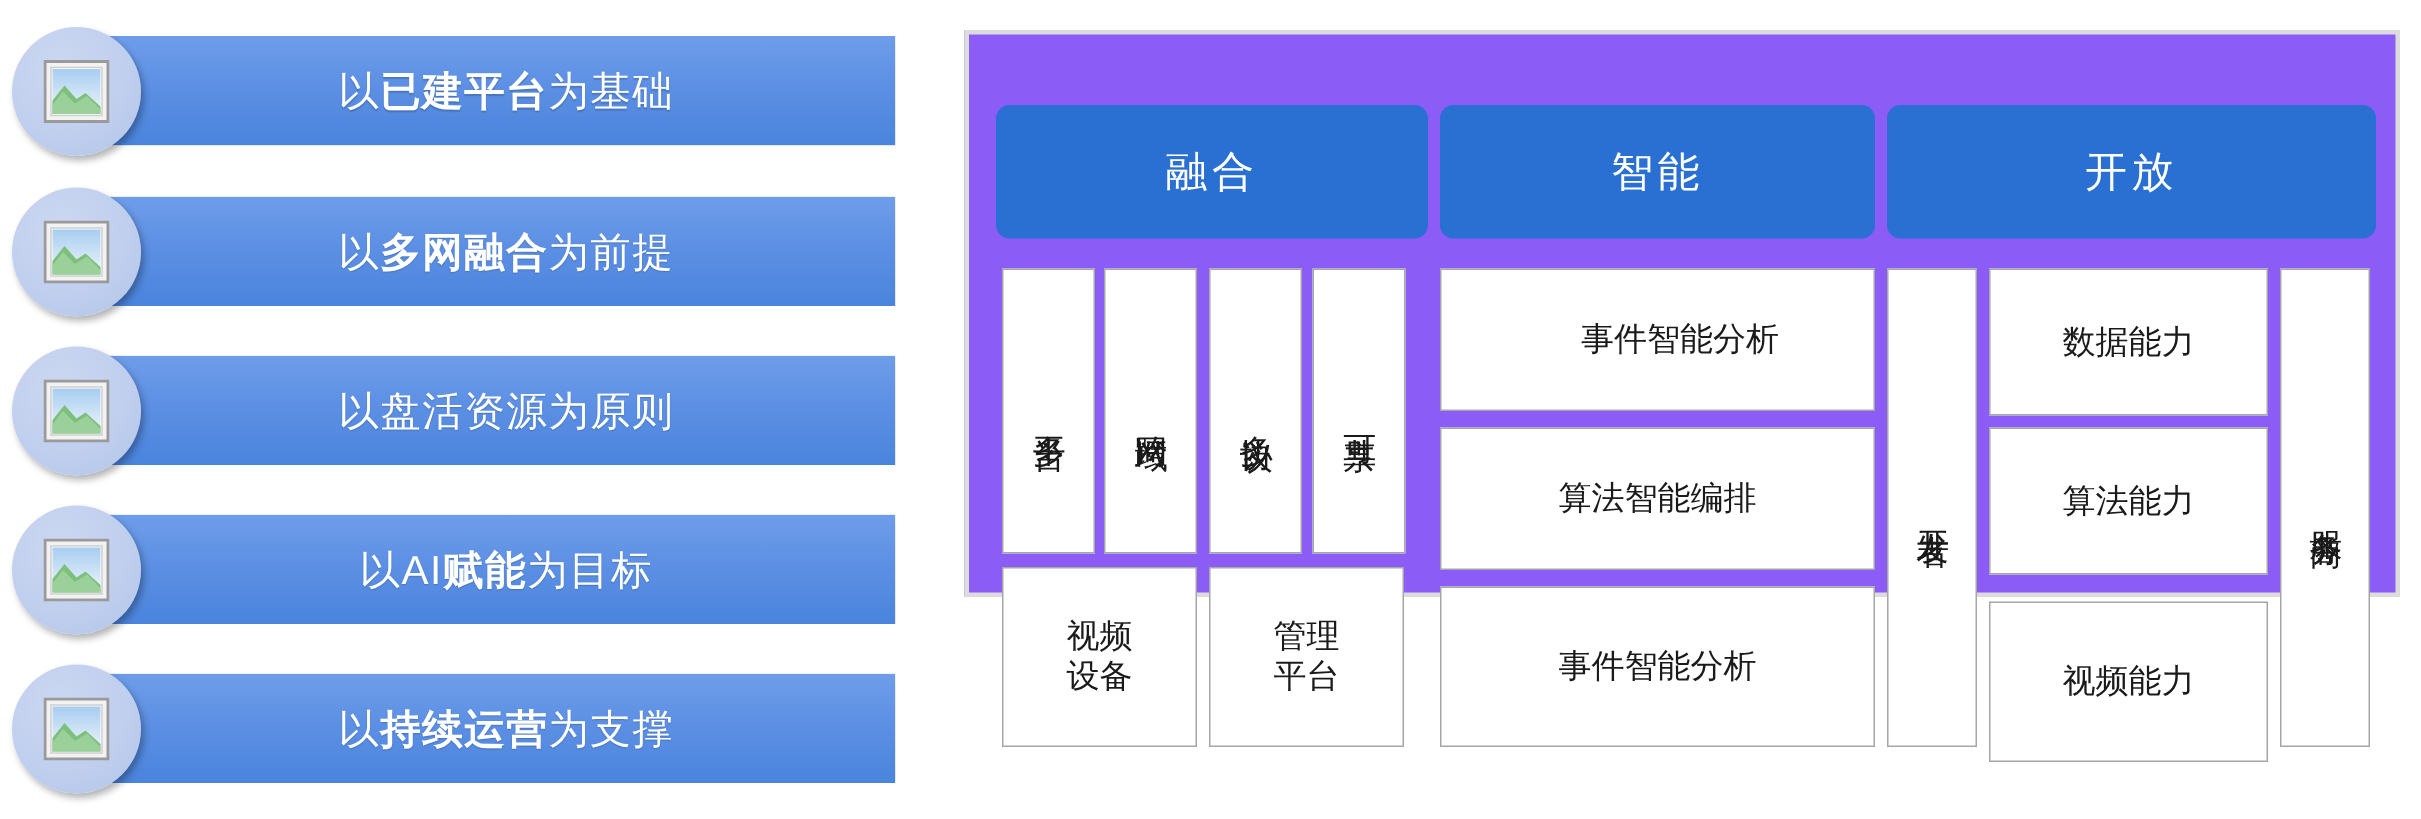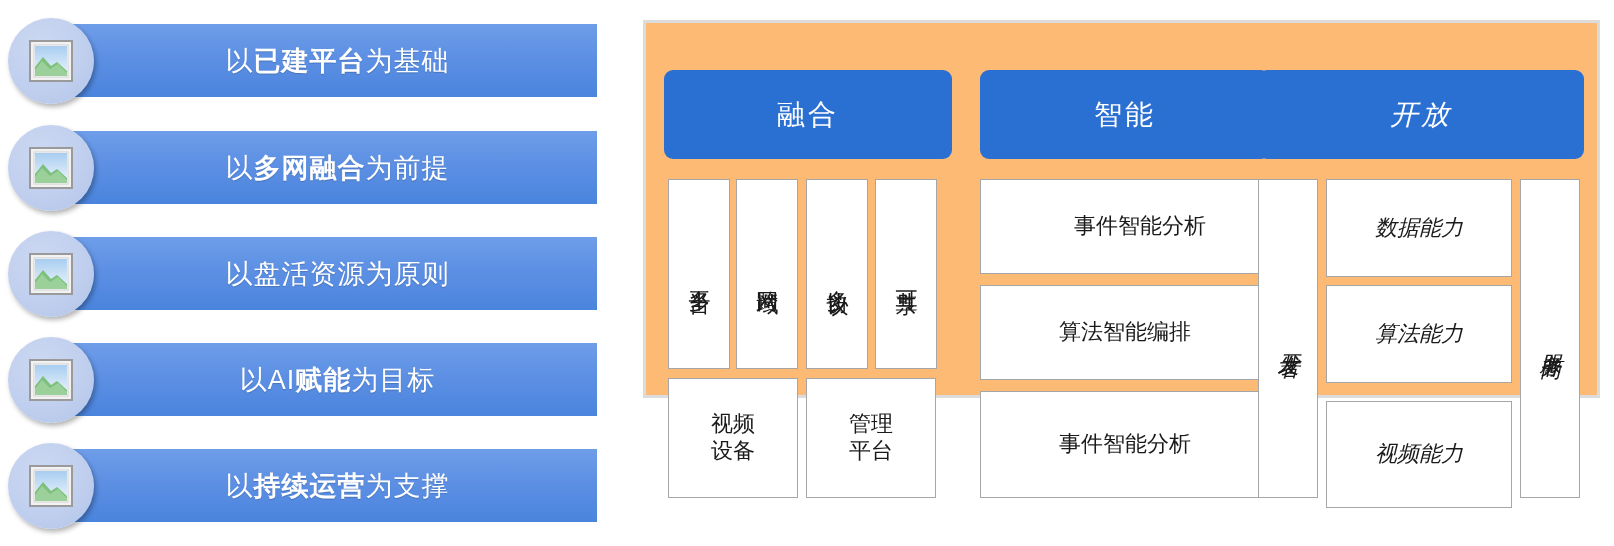--- a/index.html
+++ b/index.html
@@ -54,29 +54,29 @@
     z-index:3;
   }
   .pic-icon{
     width:44px;height:42px;display:block;
   }
 
   
   #arch-panel{
     position:absolute;left:643px;top:20px;
     width:957px;height:378px;
-    background:#fdba74;
+    background:#8b5cf6;
     border:3px solid #dcdcdc;
     box-sizing:border-box;
   }
 
   .col{position:absolute;top:0;height:100%;}
   .col-a{left:18px;width:288px;}
-  .col-b{left:314px;width:290px;margin-left:20px;}
-  .col-c{left:612px;width:326px;font-style:italic;}
+  .col-b{left:314px;width:290px;}
+  .col-c{left:612px;width:326px;}
 
   .cap{
     position:absolute;top:47px;left:0;right:0;height:89px;
     background:#2a6fd2;
     border-radius:9px;
     display:flex;align-items:center;justify-content:center;
   }
   .cap-text{
     color:#ffffff;font-size:28px;letter-spacing:3px;
   }

